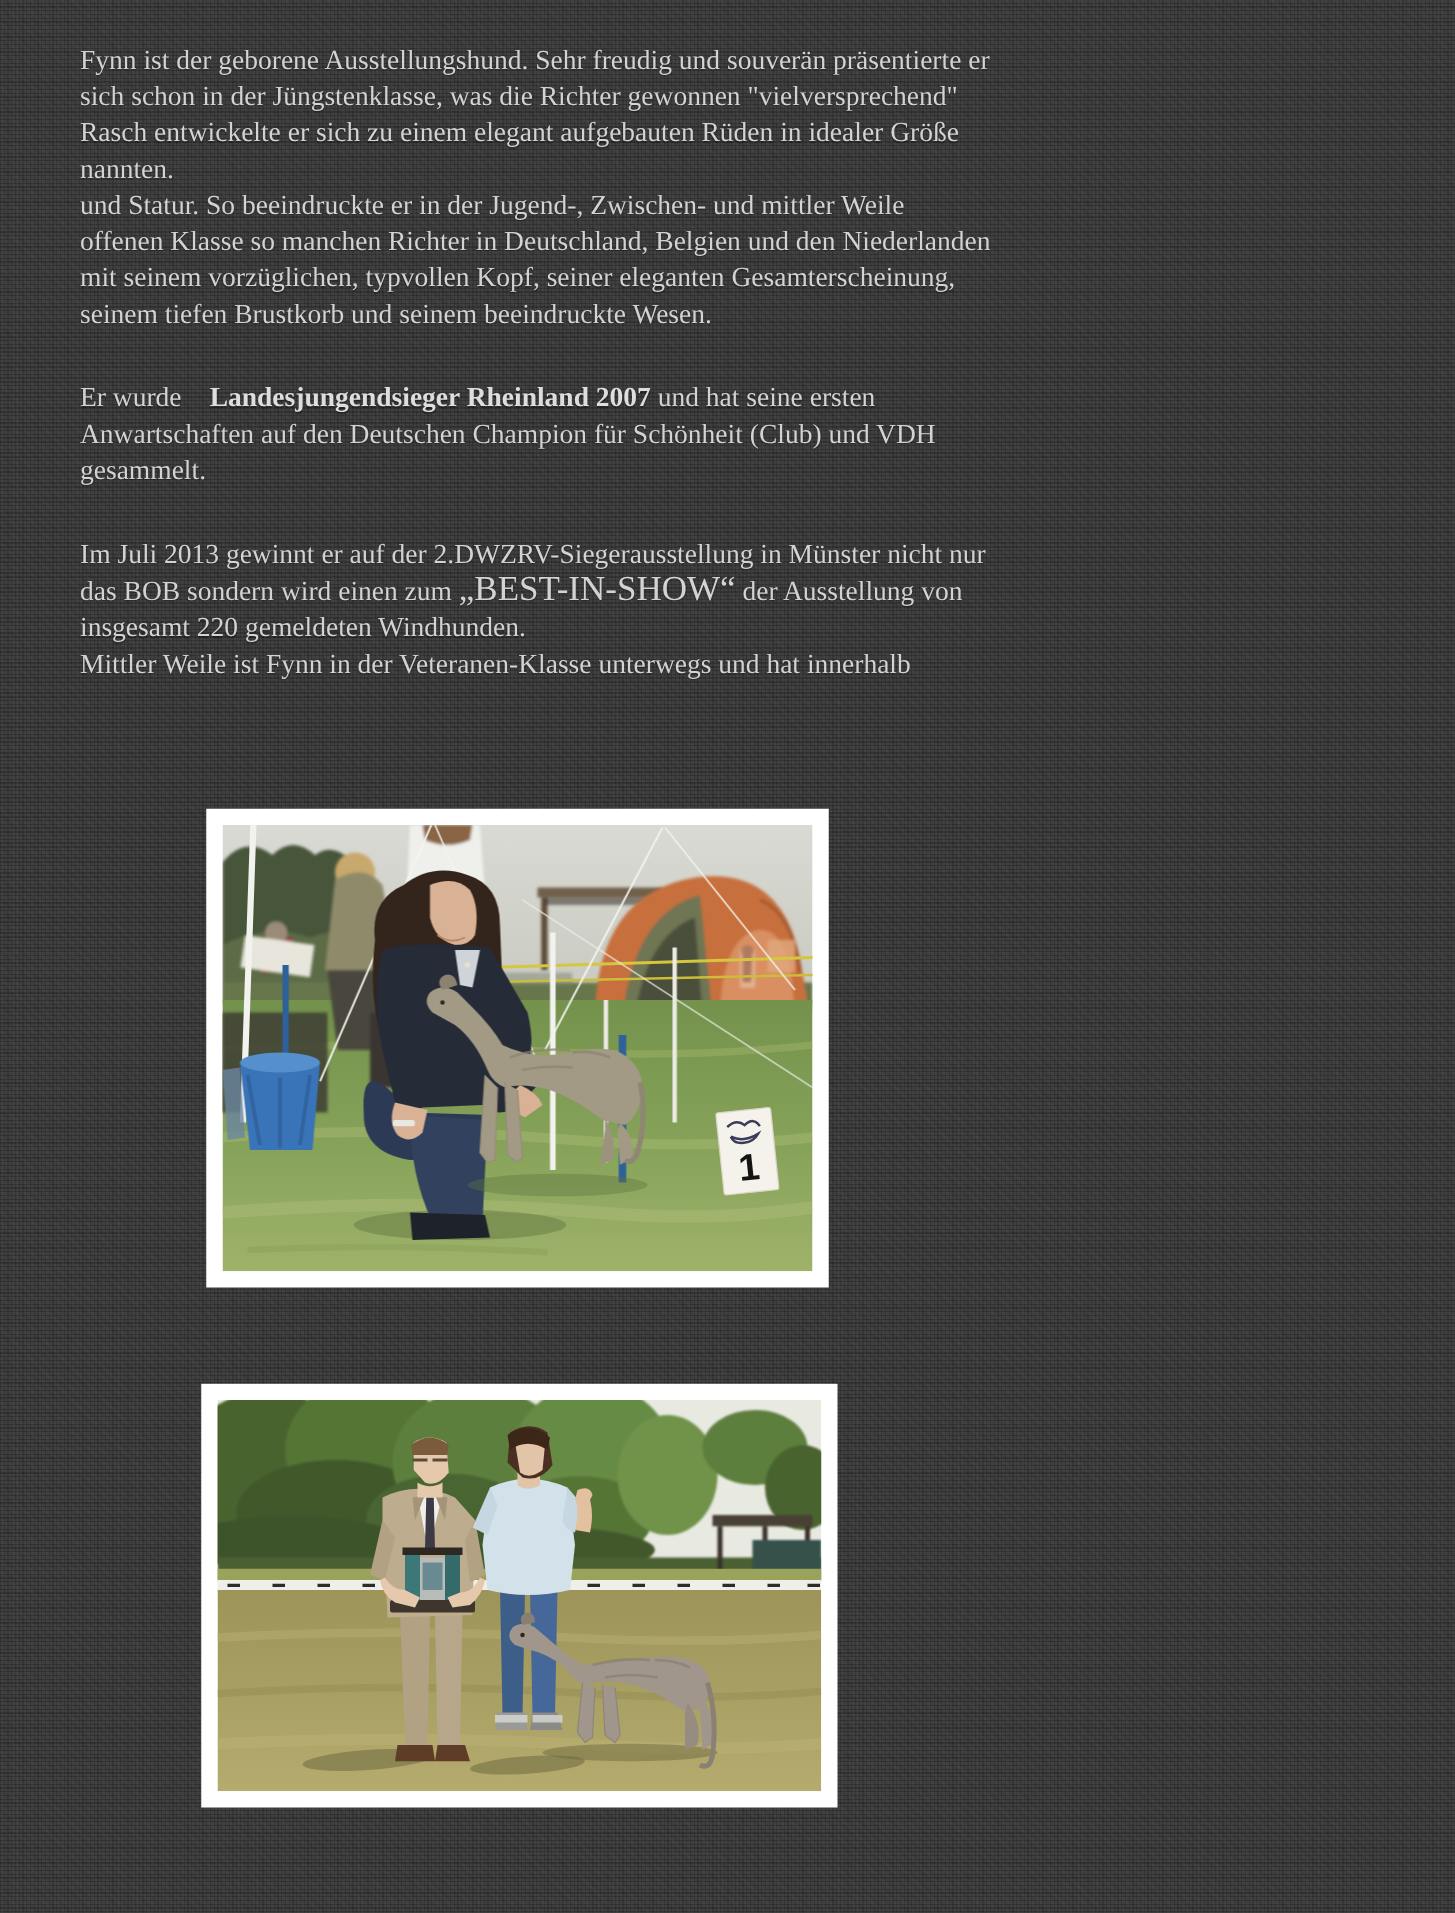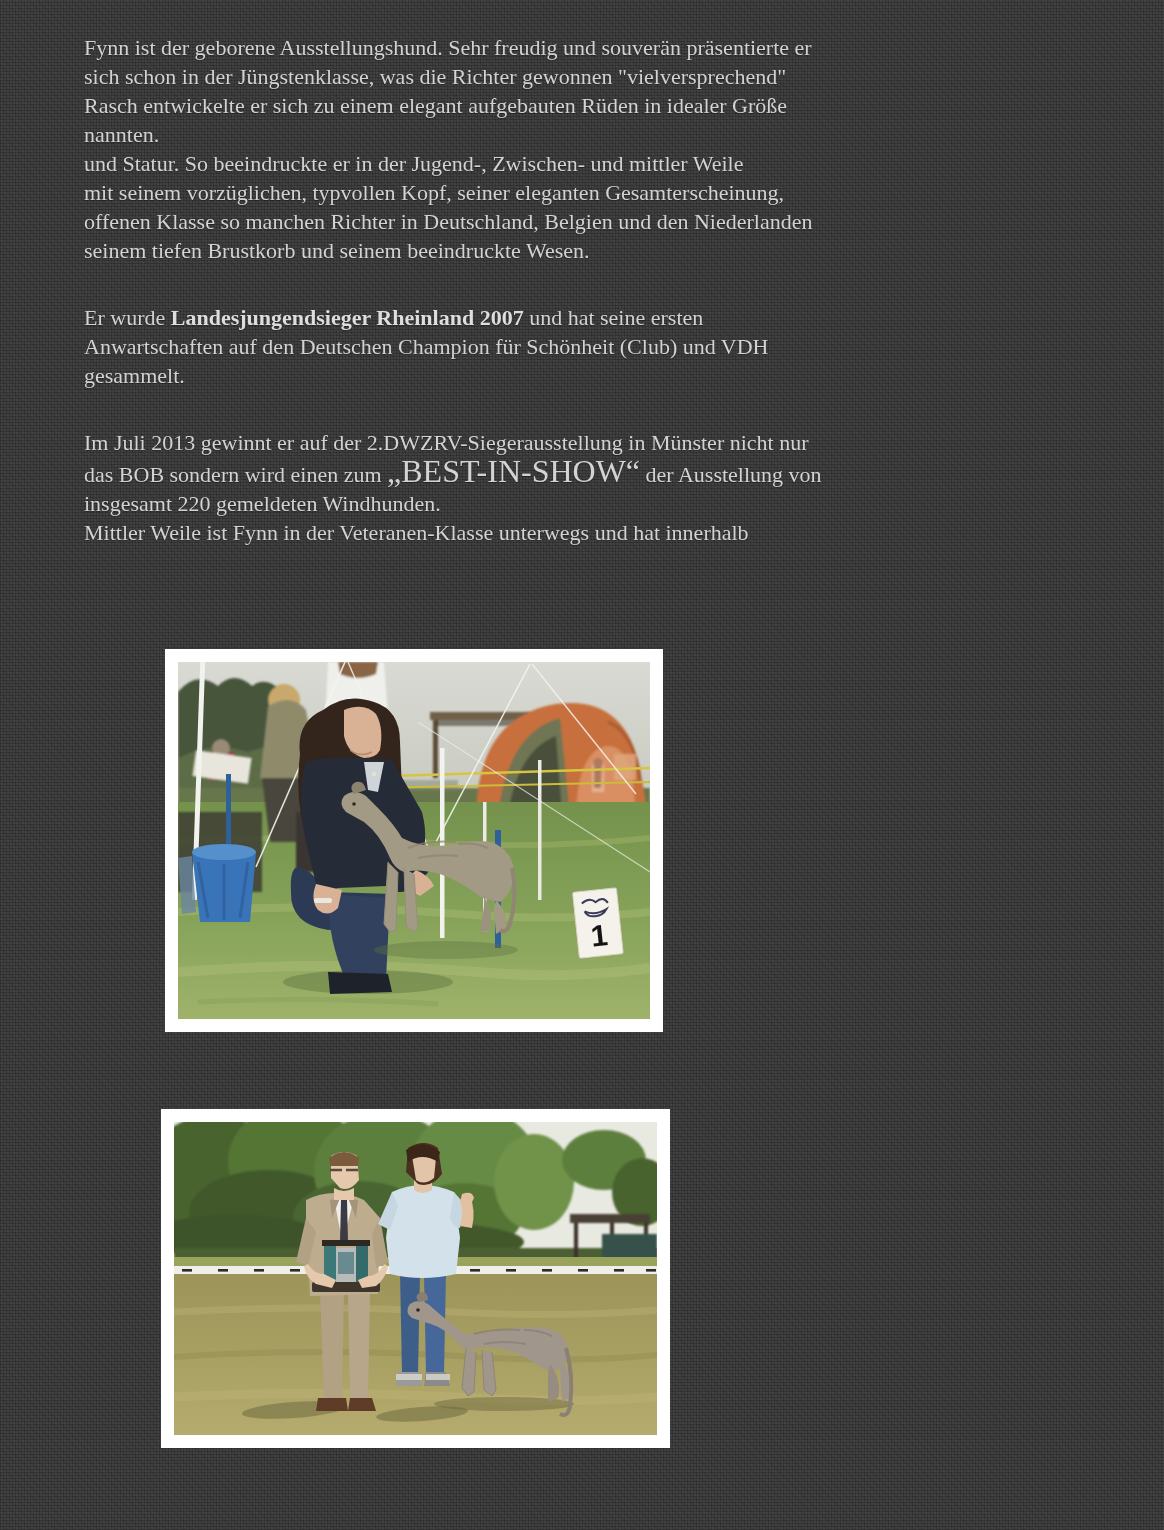--- a/index.html
+++ b/index.html
@@ -6,51 +6,51 @@
   body{
     width:1164px;height:1530px;overflow:hidden;position:relative;
     background-color:#3f3f3f;
     background-image:
       repeating-linear-gradient(0deg, rgba(0,0,0,.20) 0 1px, transparent 1px 3px),
       repeating-linear-gradient(90deg, rgba(0,0,0,.15) 0 1px, transparent 1px 3px),
       repeating-linear-gradient(45deg, rgba(255,255,255,.02) 0 2px, transparent 2px 6px);
     font-family:"Liberation Serif","DejaVu Serif",serif;
   }
   .article{
-    padding:33px 60px 0 84px;
+    padding:33px 60px 0 64px;
     font-size:22px;line-height:29px;color:#d3d3d3;
     text-shadow:0 1px 1px rgba(0,0,0,.35);
   }
   .article p{margin:0 0 38px 0;}
   .ln{display:block;}
   .seg{display:inline;}
-  .bold{font-weight:bold;color:#dedede;}
-  .big{font-size:32px;}
+  .bold{font-weight:bold;color:#dedede;margin-left:17px;}
+  .big{font-size:28px;}
   figure{margin:0;line-height:0;}
   .photo-frame{
     display:inline-block;background:#ffffff;padding:13px;
   }
   #photo1-figure{margin:102px 0 0 165px;}
   #photo2-figure{margin:77px 0 0 161px;}
   svg{display:block;}
 </style>
 </head>
 <body>
 
 <main>
 
   <section class="article">
     <p>
       <span class="ln">Fynn ist der geborene Ausstellungshund. Sehr freudig und souverän präsentierte er</span>
       <span class="ln">sich schon in der Jüngstenklasse, was die Richter gewonnen "vielversprechend"</span>
       <span class="ln">Rasch entwickelte er sich zu einem elegant aufgebauten Rüden in idealer Größe</span>
       <span class="ln">nannten.</span>
       <span class="ln">und Statur. So beeindruckte er in der Jugend-, Zwischen- und mittler Weile</span>
+      <span class="ln">offenen Klasse so manchen Richter in Deutschland, Belgien und den Niederlanden</span>
       <span class="ln">mit seinem vorzüglichen, typvollen Kopf, seiner eleganten Gesamterscheinung,</span>
-      <span class="ln">offenen Klasse so manchen Richter in Deutschland, Belgien und den Niederlanden</span>
       <span class="ln">seinem tiefen Brustkorb und seinem beeindruckte Wesen.</span>
     </p>
     <p>
       <span class="ln"><span class="seg">Er wurde </span><span class="seg bold">Landesjungendsieger Rheinland 2007</span><span class="seg"> und hat seine ersten</span></span>
       <span class="ln">Anwartschaften auf den Deutschen Champion für Schönheit (Club) und VDH</span>
       <span class="ln">gesammelt.</span>
     </p>
     <p>
       <span class="ln">Im Juli 2013 gewinnt er auf der 2.DWZRV-Siegerausstellung in Münster nicht nur</span>
       <span class="ln"><span class="seg">das BOB sondern wird einen zum </span><span class="seg big">„BEST-IN-SHOW“</span><span class="seg"> der Ausstellung von</span></span>

